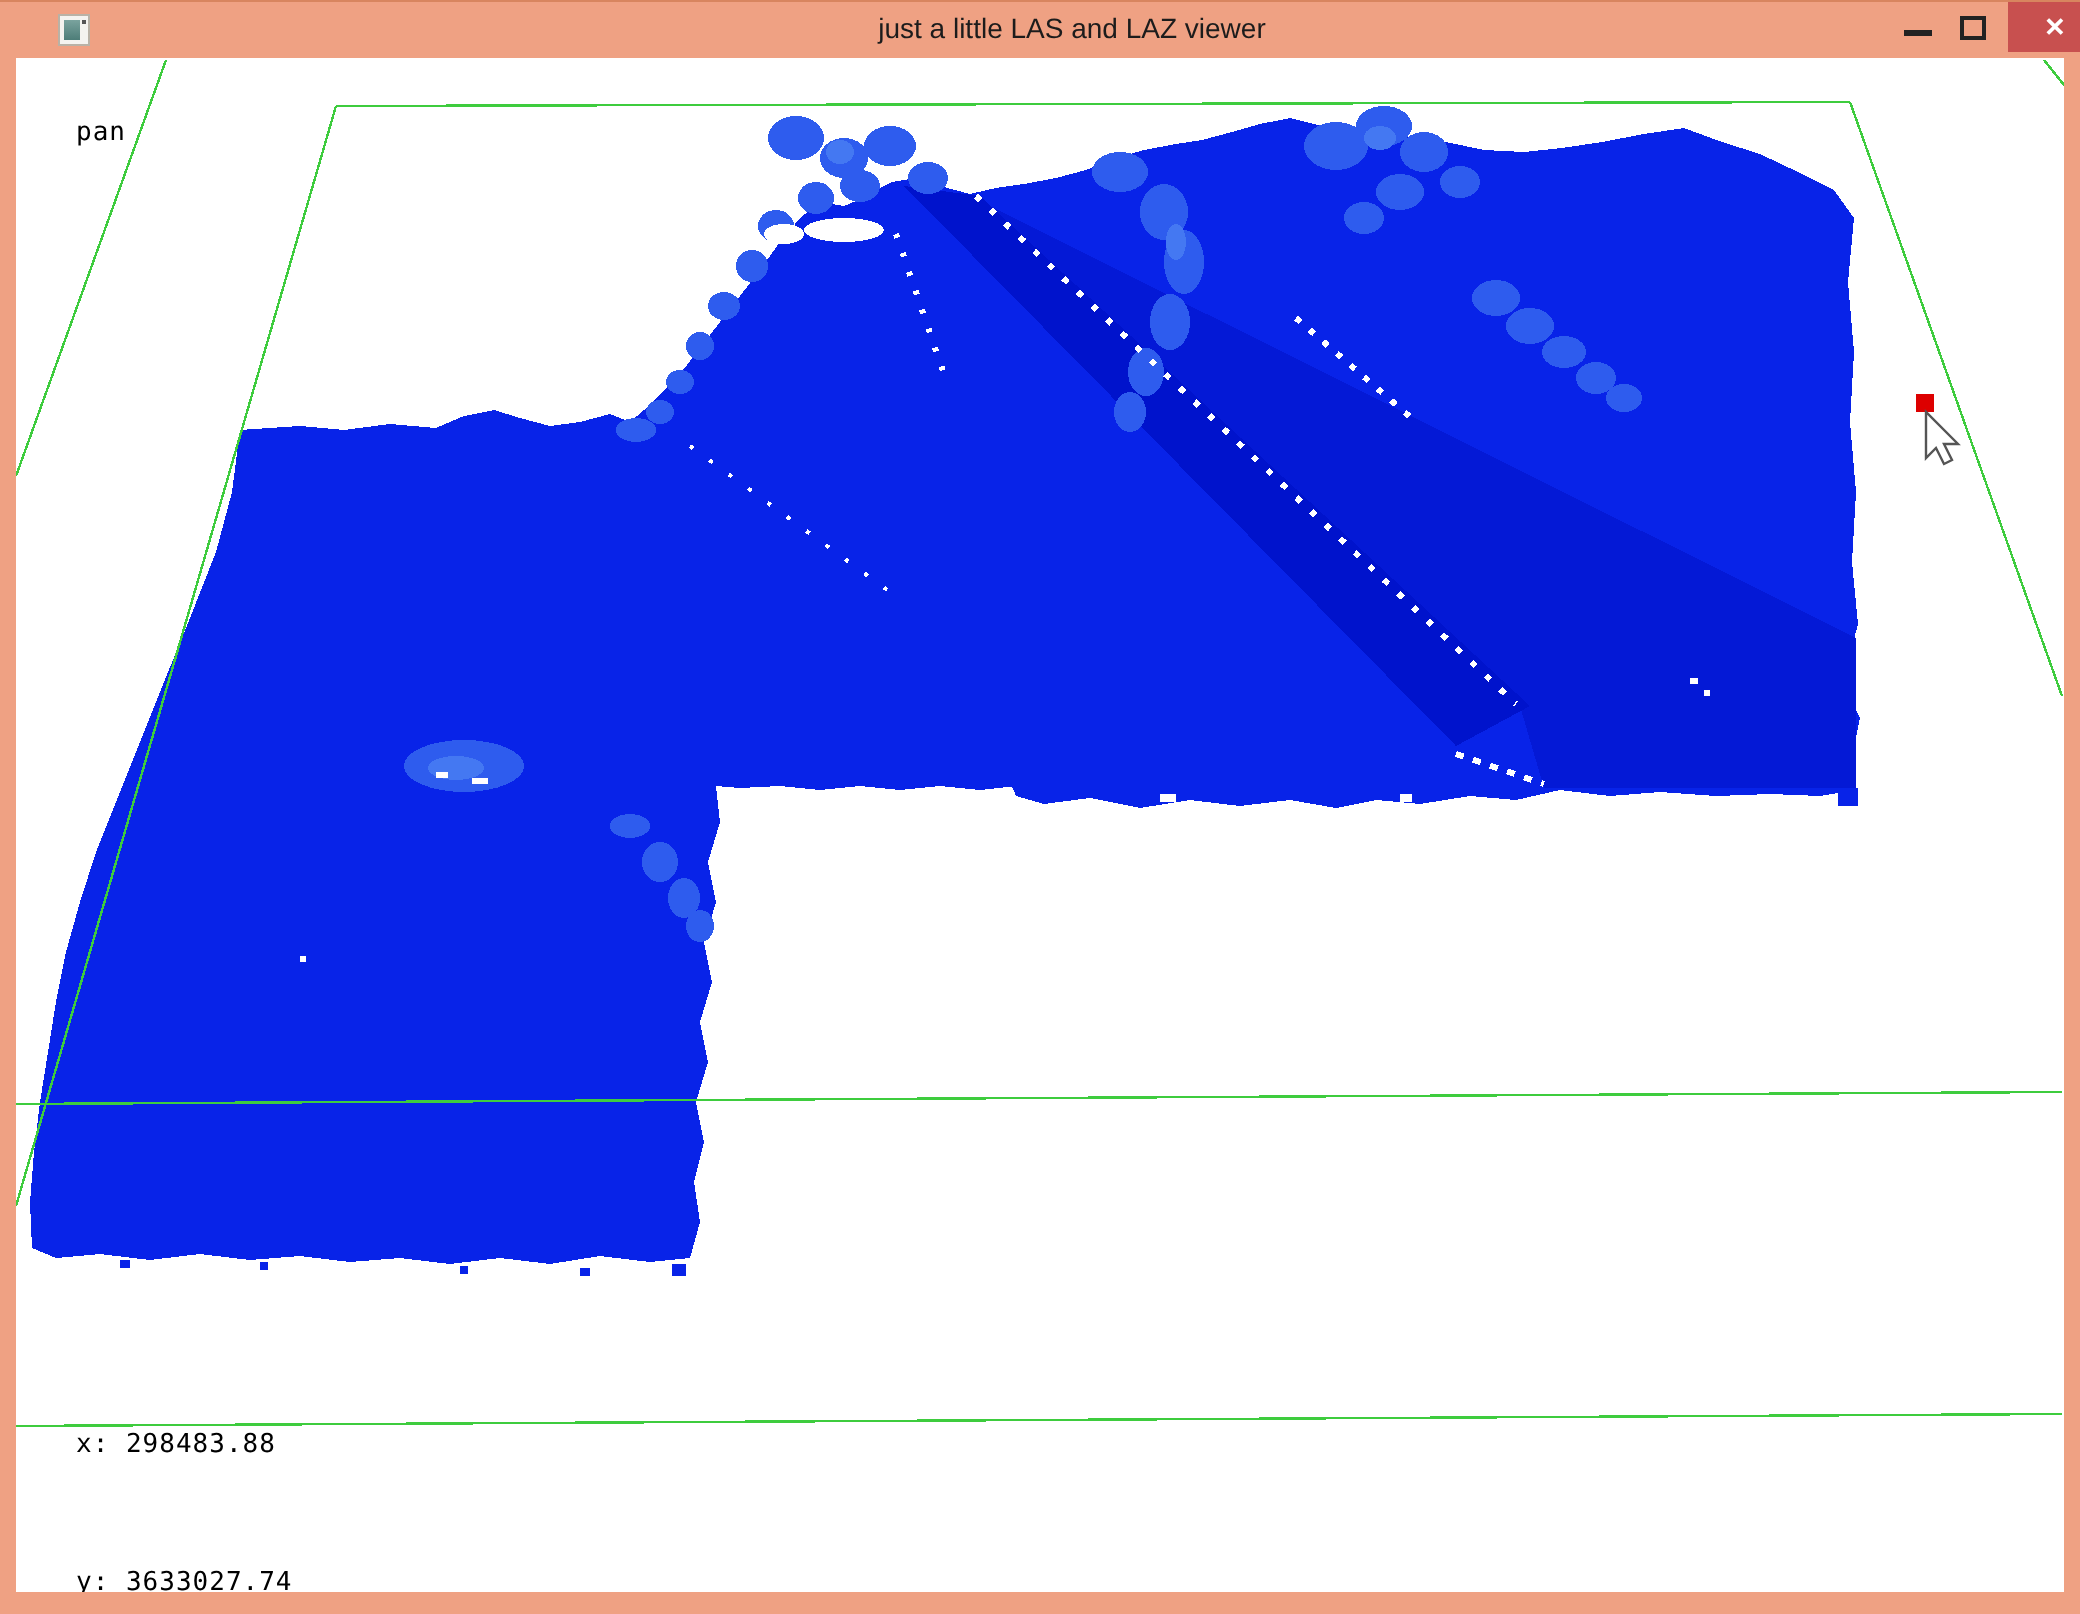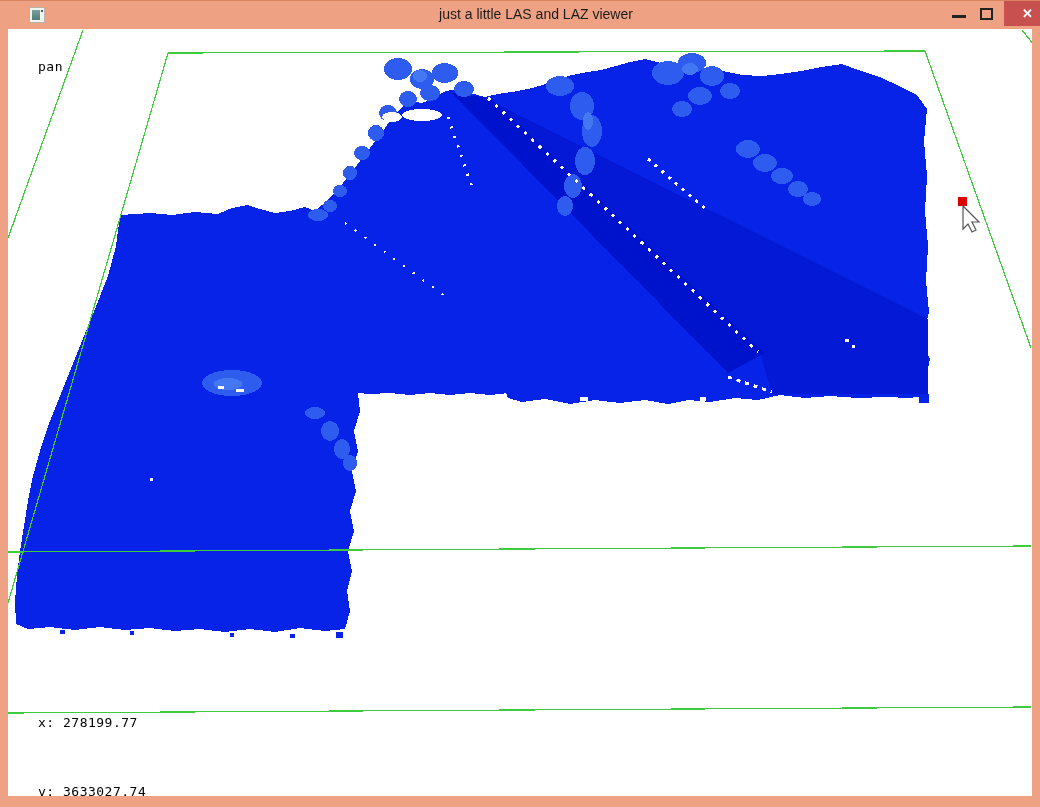--- a/index.html
+++ b/index.html
@@ -151,21 +151,21 @@
       </g>
 
       <g>
         <rect x="958" y="196" width="9" height="9" style="fill:var(--c-cursor_marker)"></rect>
         <path d="M963 205 L963 228 L968 223 L972 231 L976 229 L972 221 L979 221 Z" fill="#ffffff" stroke="#555" stroke-width="1.2"></path>
       </g>
     </svg>
 
     <div class="hud mode">pan</div>
     <div class="hud status">
-      <div>x: 278199.77</div>
+      <div>x: 298483.88</div>
       <div>y: 3633027.74</div>
       
       
       
     </div>
   </div>
 
 </div>
 
 </body></html>

